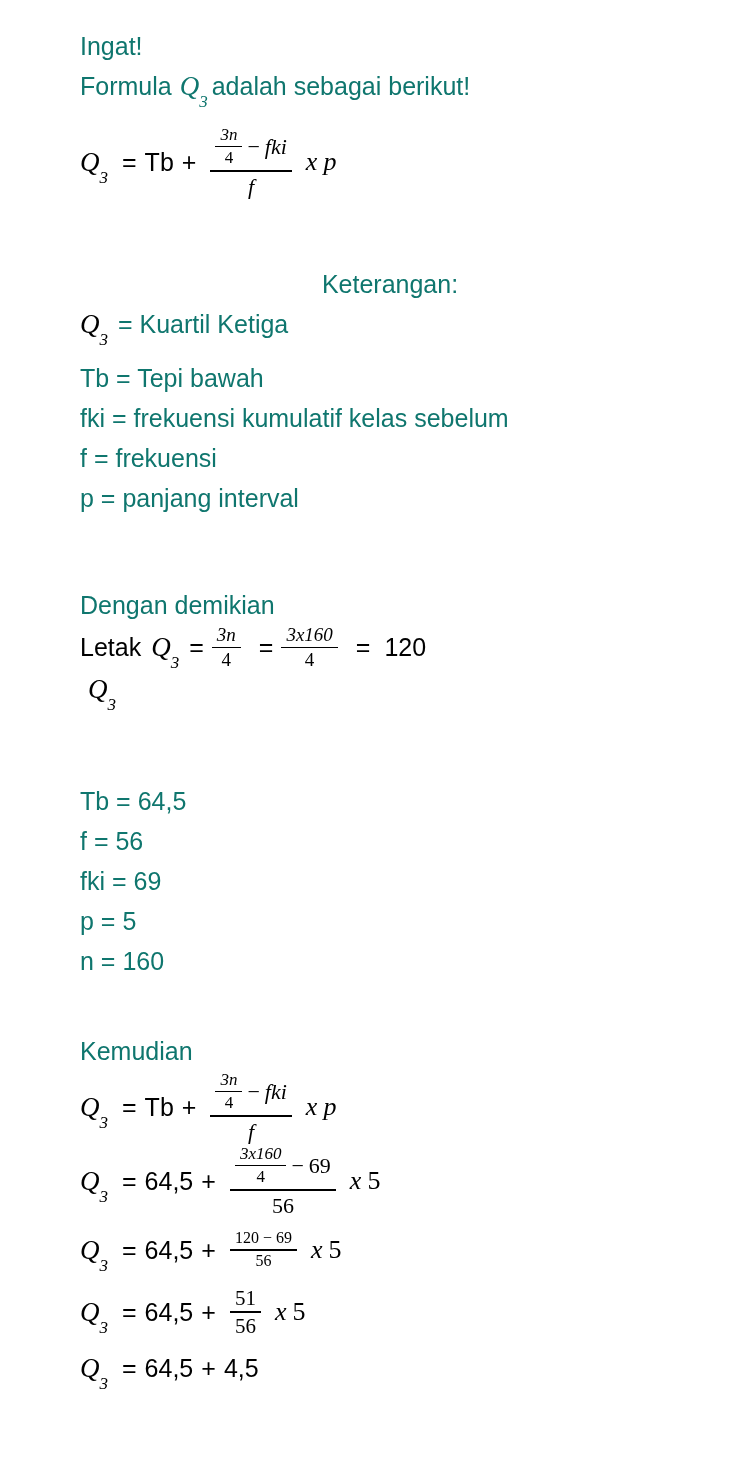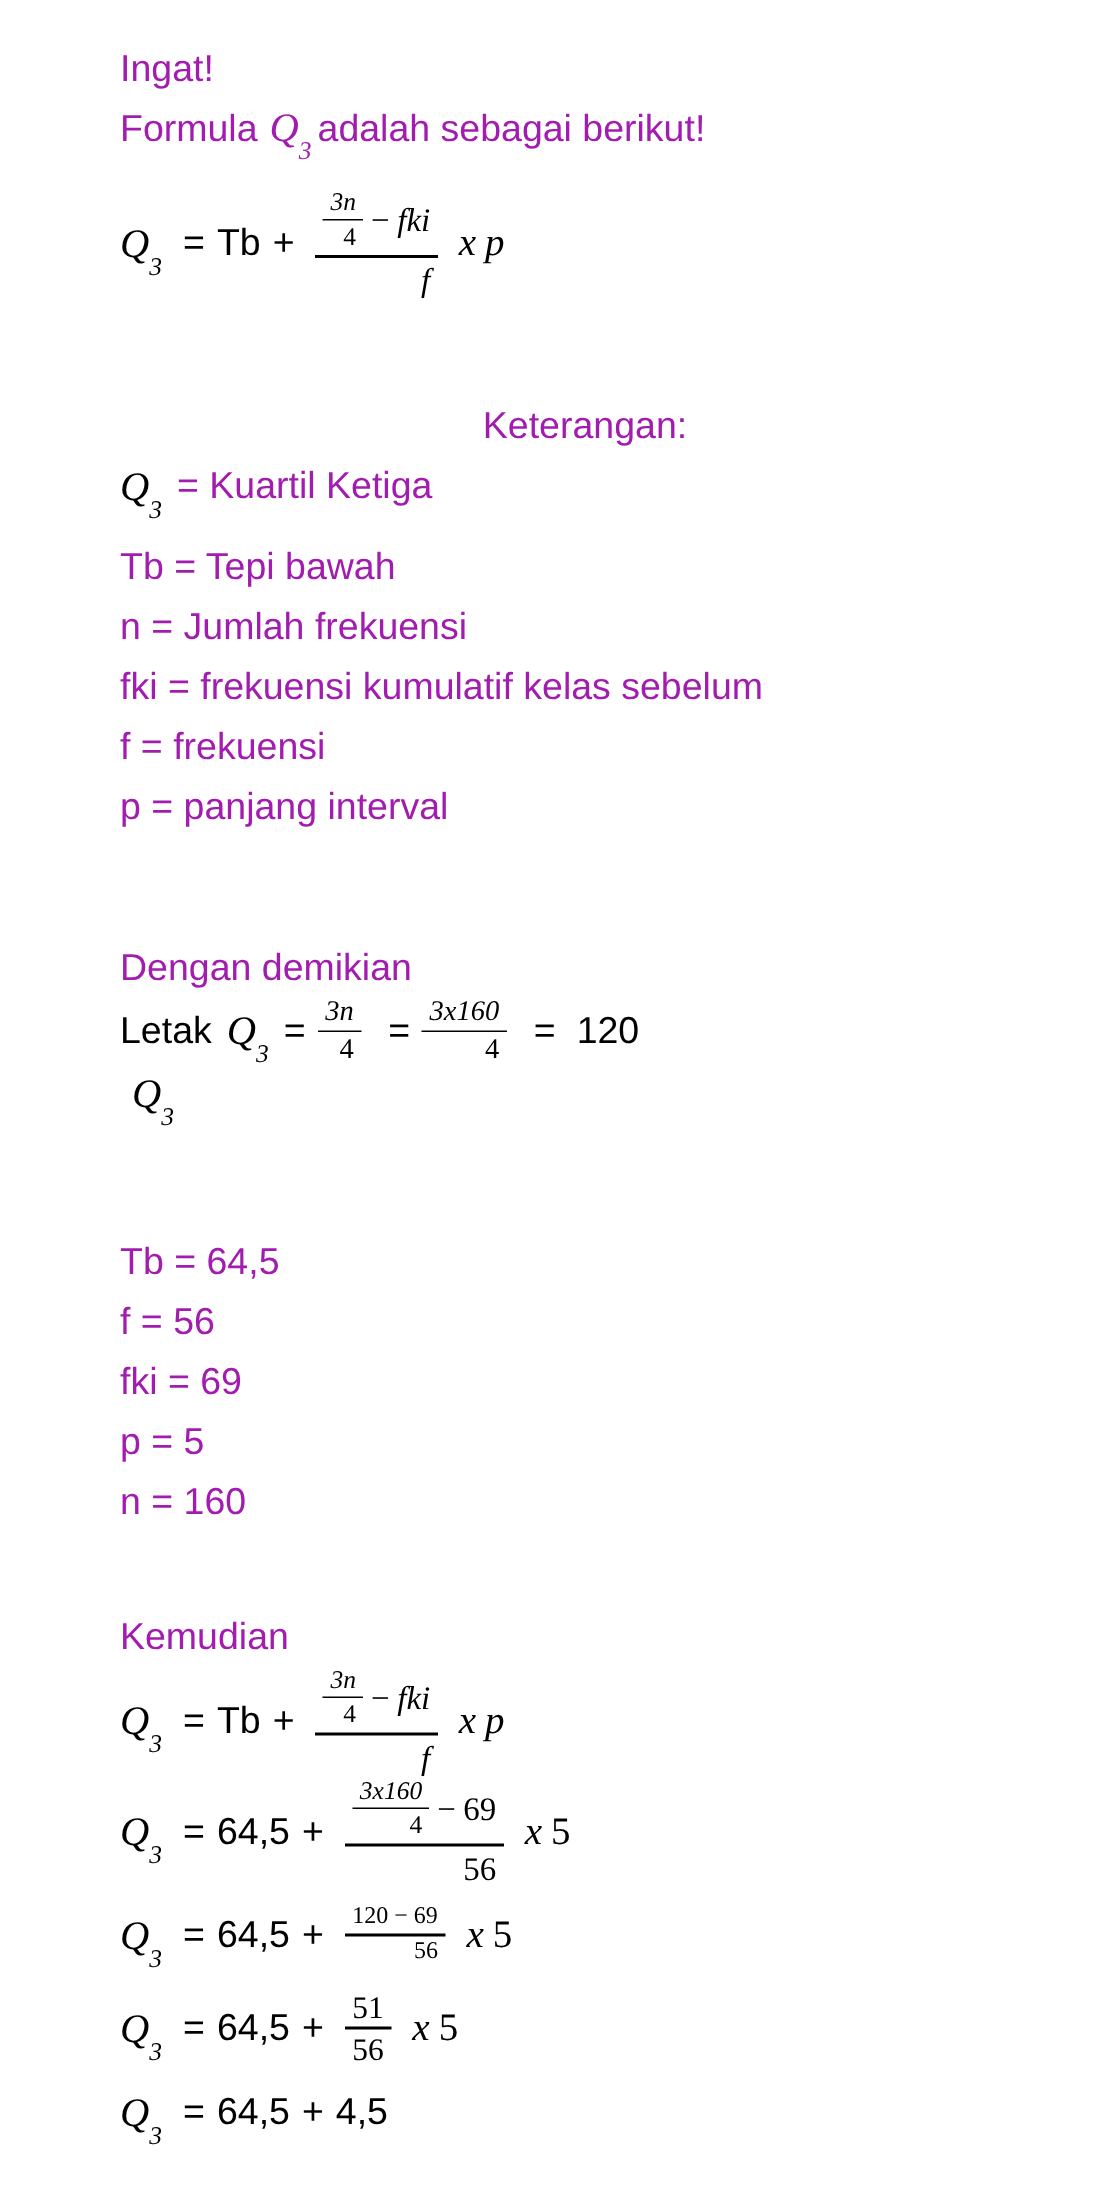--- a/index.html
+++ b/index.html
@@ -27,21 +27,21 @@
     left: 80px;
     top: 26px;
     width: 620px;
   }
 
   
   .line {
     font-family: "Liberation Sans", sans-serif;
     font-size: 25px;
     line-height: 40px;
-    color: #a21caf;
+    color: #0f766e;
     white-space: nowrap;
     display: block;
   }
 
   
   .gap-sm  { height: 14px; }
   .gap-lg  { height: 44px; }
   .gap-xl  { height: 56px; }
 
   
@@ -86,21 +86,21 @@
   .sp6 { width: 6px; }
   .sp8 { width: 8px; }
   .sp10 { width: 10px; }
   .sp14 { width: 14px; }
   .sp18 { width: 18px; }
 
   
   .frac {
     display: inline-flex;
     flex-direction: column;
-    align-items: flex-end;
+    align-items: center;
     justify-content: center;
     vertical-align: middle;
     line-height: 1.05;
     font-family: "Liberation Serif", serif;
   }
   .frac .num, .frac .den {
     display: flex;
     align-items: center;
     justify-content: center;
     padding: 0 5px;
@@ -189,21 +189,20 @@
 
     <div class="eq" style="height:40px;">
       <span class="qsym"><span>Q</span><span class="sub">3</span></span>
       <span class="sp sp10"></span>
       <span class="line">= Kuartil Ketiga</span>
     </div>
 
     <div class="gap-sm"></div>
 
     <div class="line">Tb = Tepi bawah</div>
-    <div class="line">n = Jumlah frekuensi</div>
     <div class="line">fki = frekuensi kumulatif kelas sebelum</div>
     <div class="line">f = frekuensi</div>
     <div class="line">p = panjang interval</div>
 
     <div class="gap-lg"></div>
 
     <div class="line" style="margin-top:23px;">Dengan demikian</div>
 
     <div class="eq" style="height:44px;">
       <span>Letak</span>

